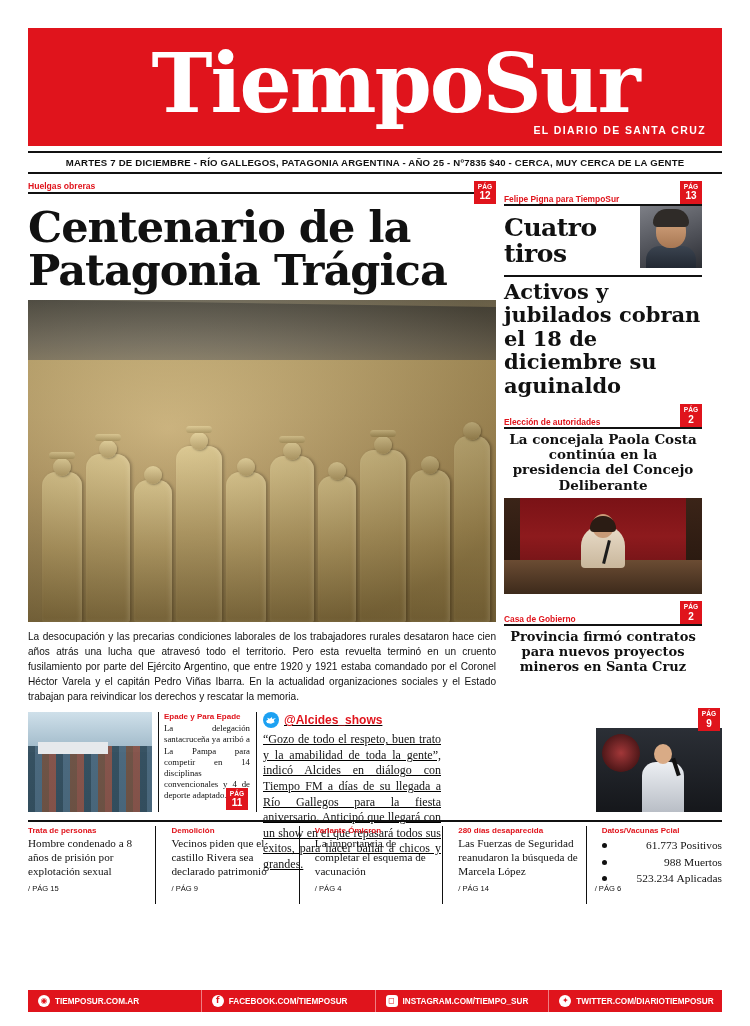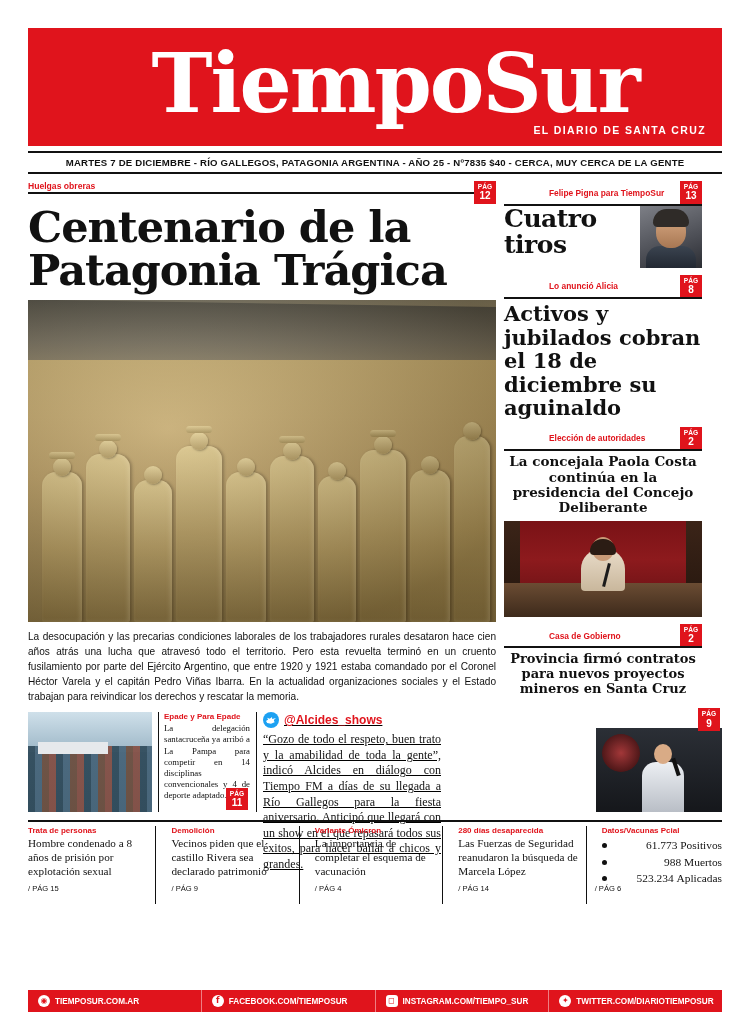--- a/index.html
+++ b/index.html
@@ -161,37 +161,37 @@
     text-align: center;
     line-height: 1.12;
     padding: 2px 3px;
     width: 22px;
   }
   .pag .num { font-size: 10px; display: block; }
 
   .mod { margin-bottom: 7px; }
   .mod-rule { border-top: 2px solid #111; }
   .mod-kicker-row {
-    display: flex; align-items: center; justify-content: space-between; margin-left: 45px;
+    display: flex; align-items: flex-end; justify-content: space-between;
   }
   .mod-kicker {
     color: #e0141c;
     font-family: "Liberation Sans", sans-serif;
     font-weight: bold;
     font-size: 8.4px;
     padding-top: 1px;
   }
   .mod-head {
     font-family: "DejaVu Serif", serif;
     font-weight: bold;
     color: #111;
     line-height: 1.05;
   }
 
-  .cuatro-wrap { display: flex; gap: 12px; align-items: flex-start; }
+  .cuatro-wrap { display: flex; gap: 12px; align-items: flex-end; }
   .cuatro-head { font-size: 25px; letter-spacing: -0.5px; }
   .pigna-photo {
     width: 62px; height: 62px;
     background: linear-gradient(160deg,#7d7f86 0%, #4c4e55 60%, #2b2d33 100%);
     position: relative; overflow: hidden; flex: none;
   }
   .pigna-photo .face {
     position: absolute; left: 16px; top: 8px; width: 30px; height: 34px;
     border-radius: 50% 50% 45% 45%;
     background: linear-gradient(180deg,#d9ab84,#a87753);
@@ -481,27 +481,20 @@
           <div class="mod-head cuatro-head">Cuatro tiros</div>
           <div class="pigna-photo">
             <div class="body"></div>
               <div class="face"></div>
               <div class="hair"></div>
           </div>
         </div>
       </div>
 
       <div class="mod">
-        <div class="mod-kicker-row">
-          <div class="mod-kicker">Lo anunció Alicia</div>
-          <div class="pag">
-            <span>PÁG</span>
-            <span class="num">8</span>
-          </div>
-        </div>
         <div class="mod-rule"></div>
         <div class="mod-head aguinaldo-head">Activos y jubilados cobran el 18 de diciembre su aguinaldo</div>
       </div>
 
       <div class="mod">
         <div class="mod-kicker-row">
           <div class="mod-kicker">Elección de autoridades</div>
           <div class="pag">
             <span>PÁG</span>
             <span class="num">2</span>

